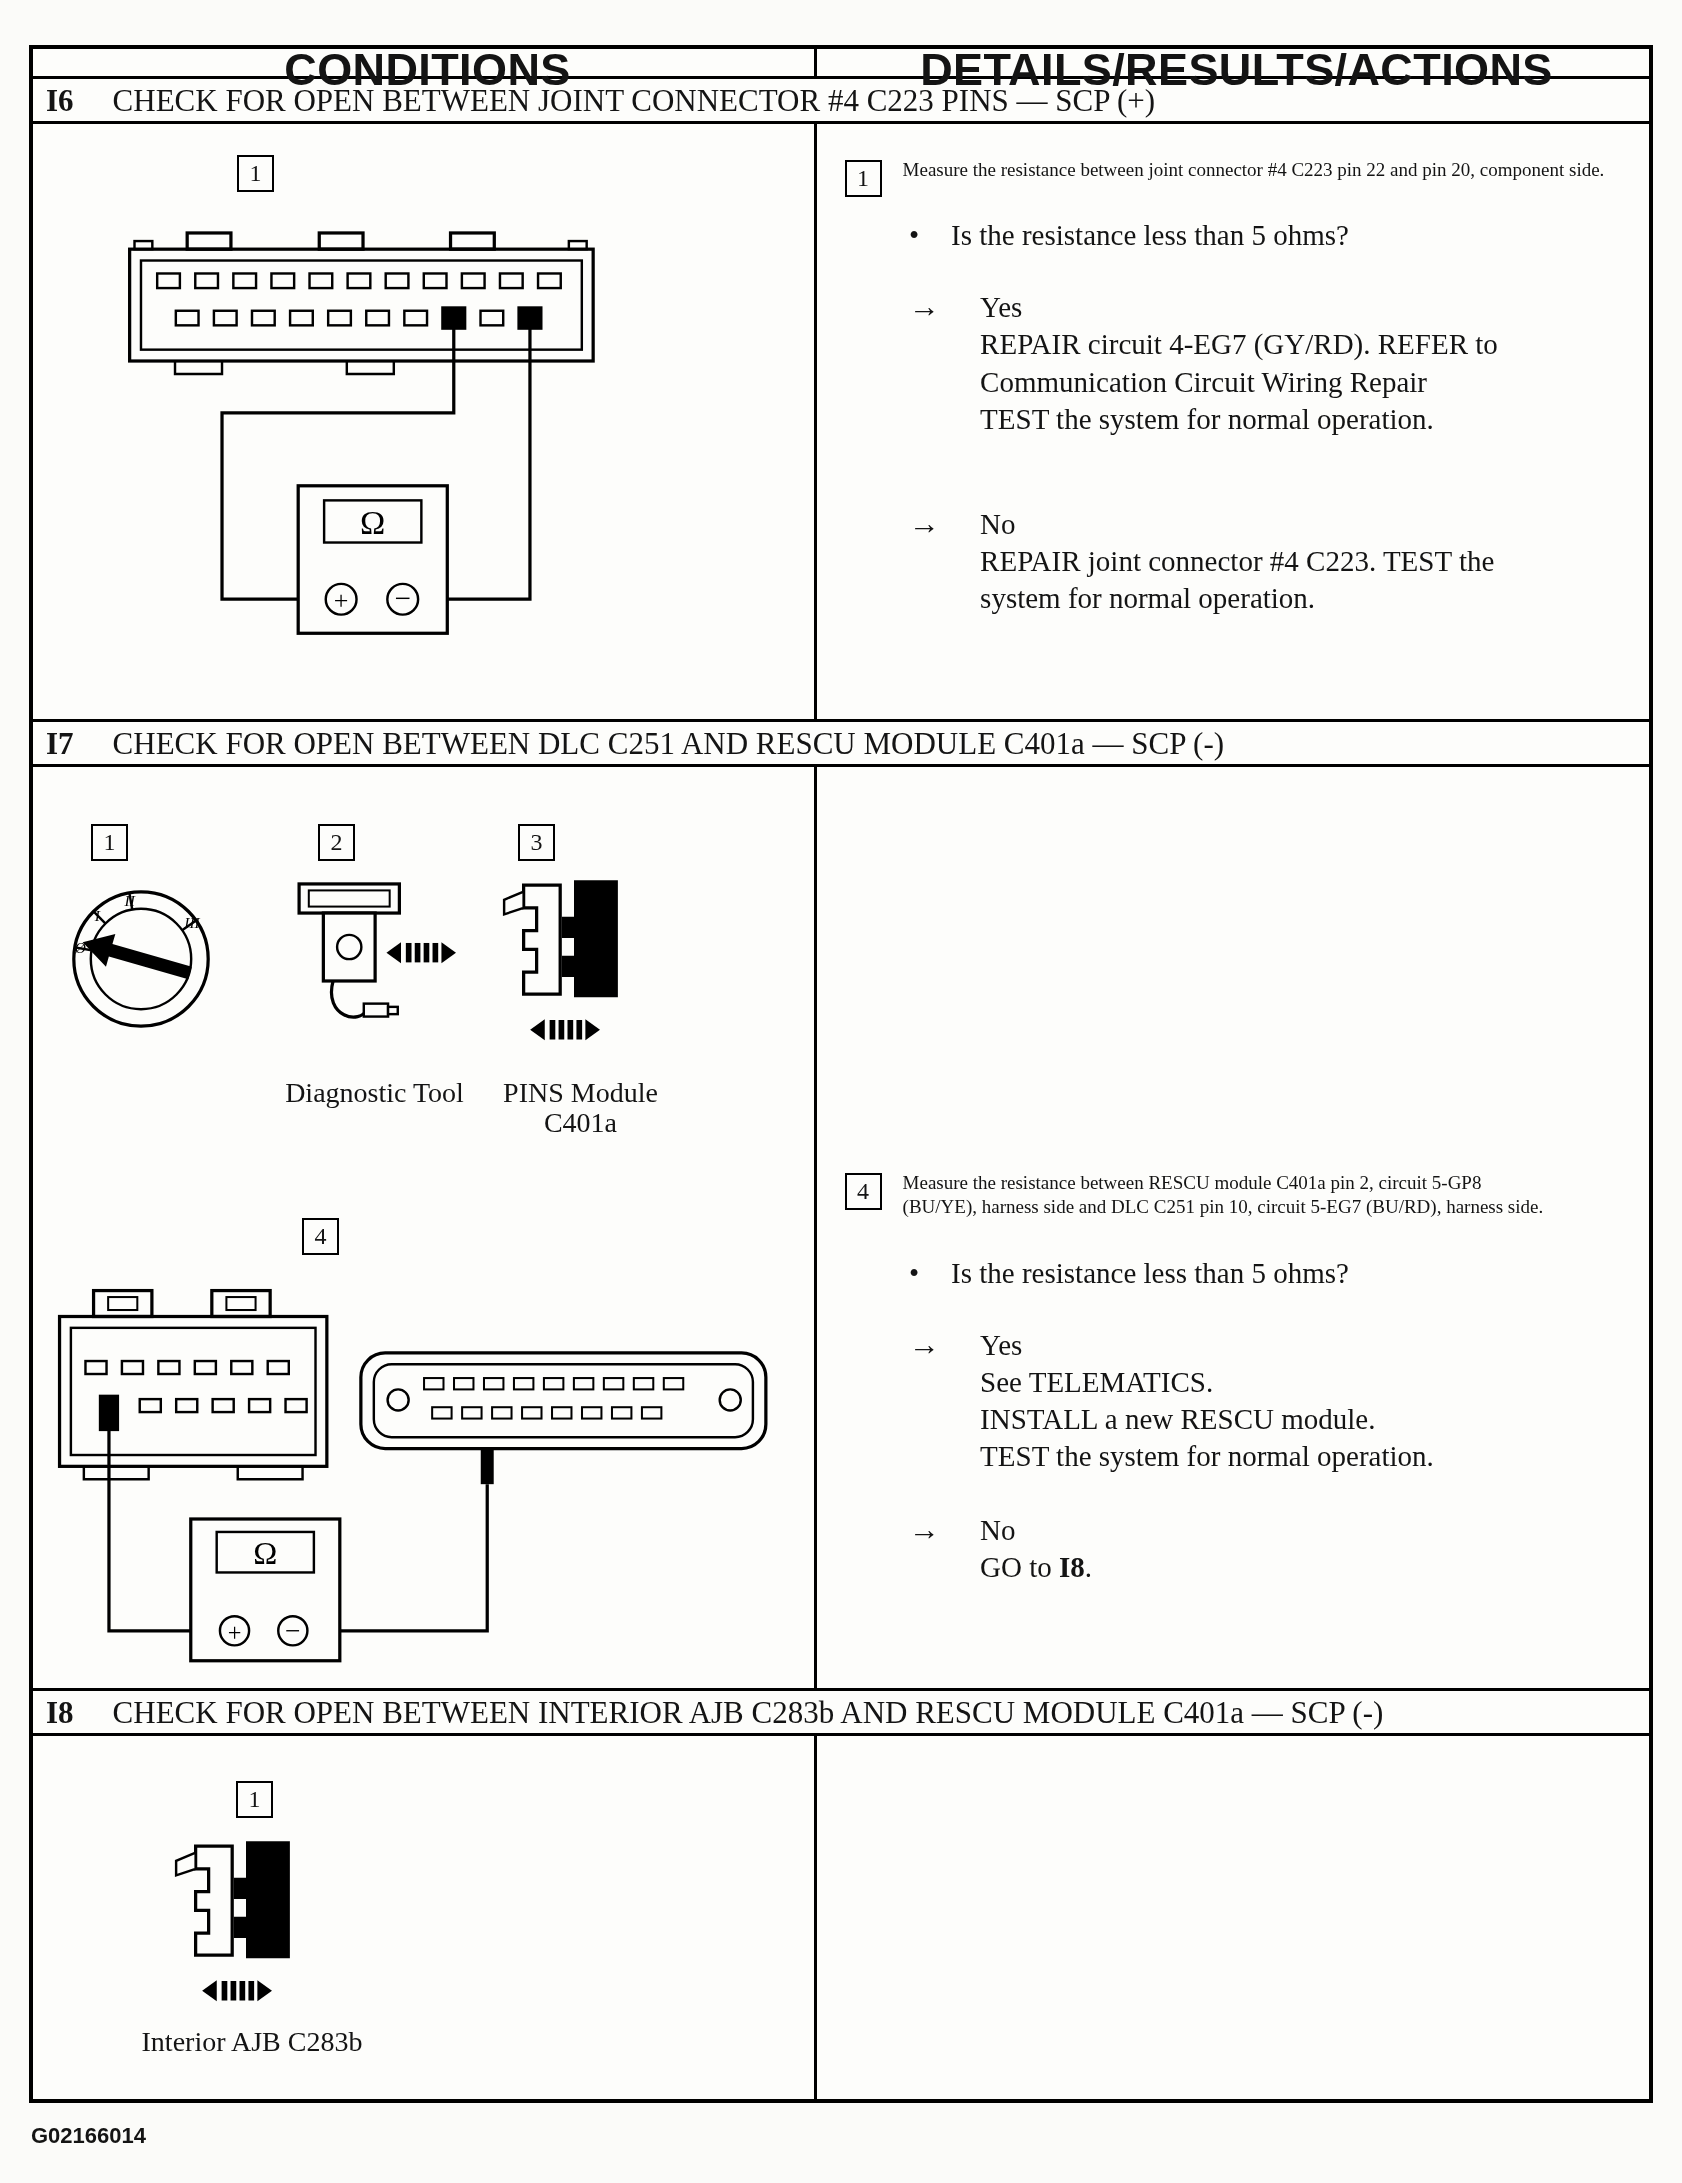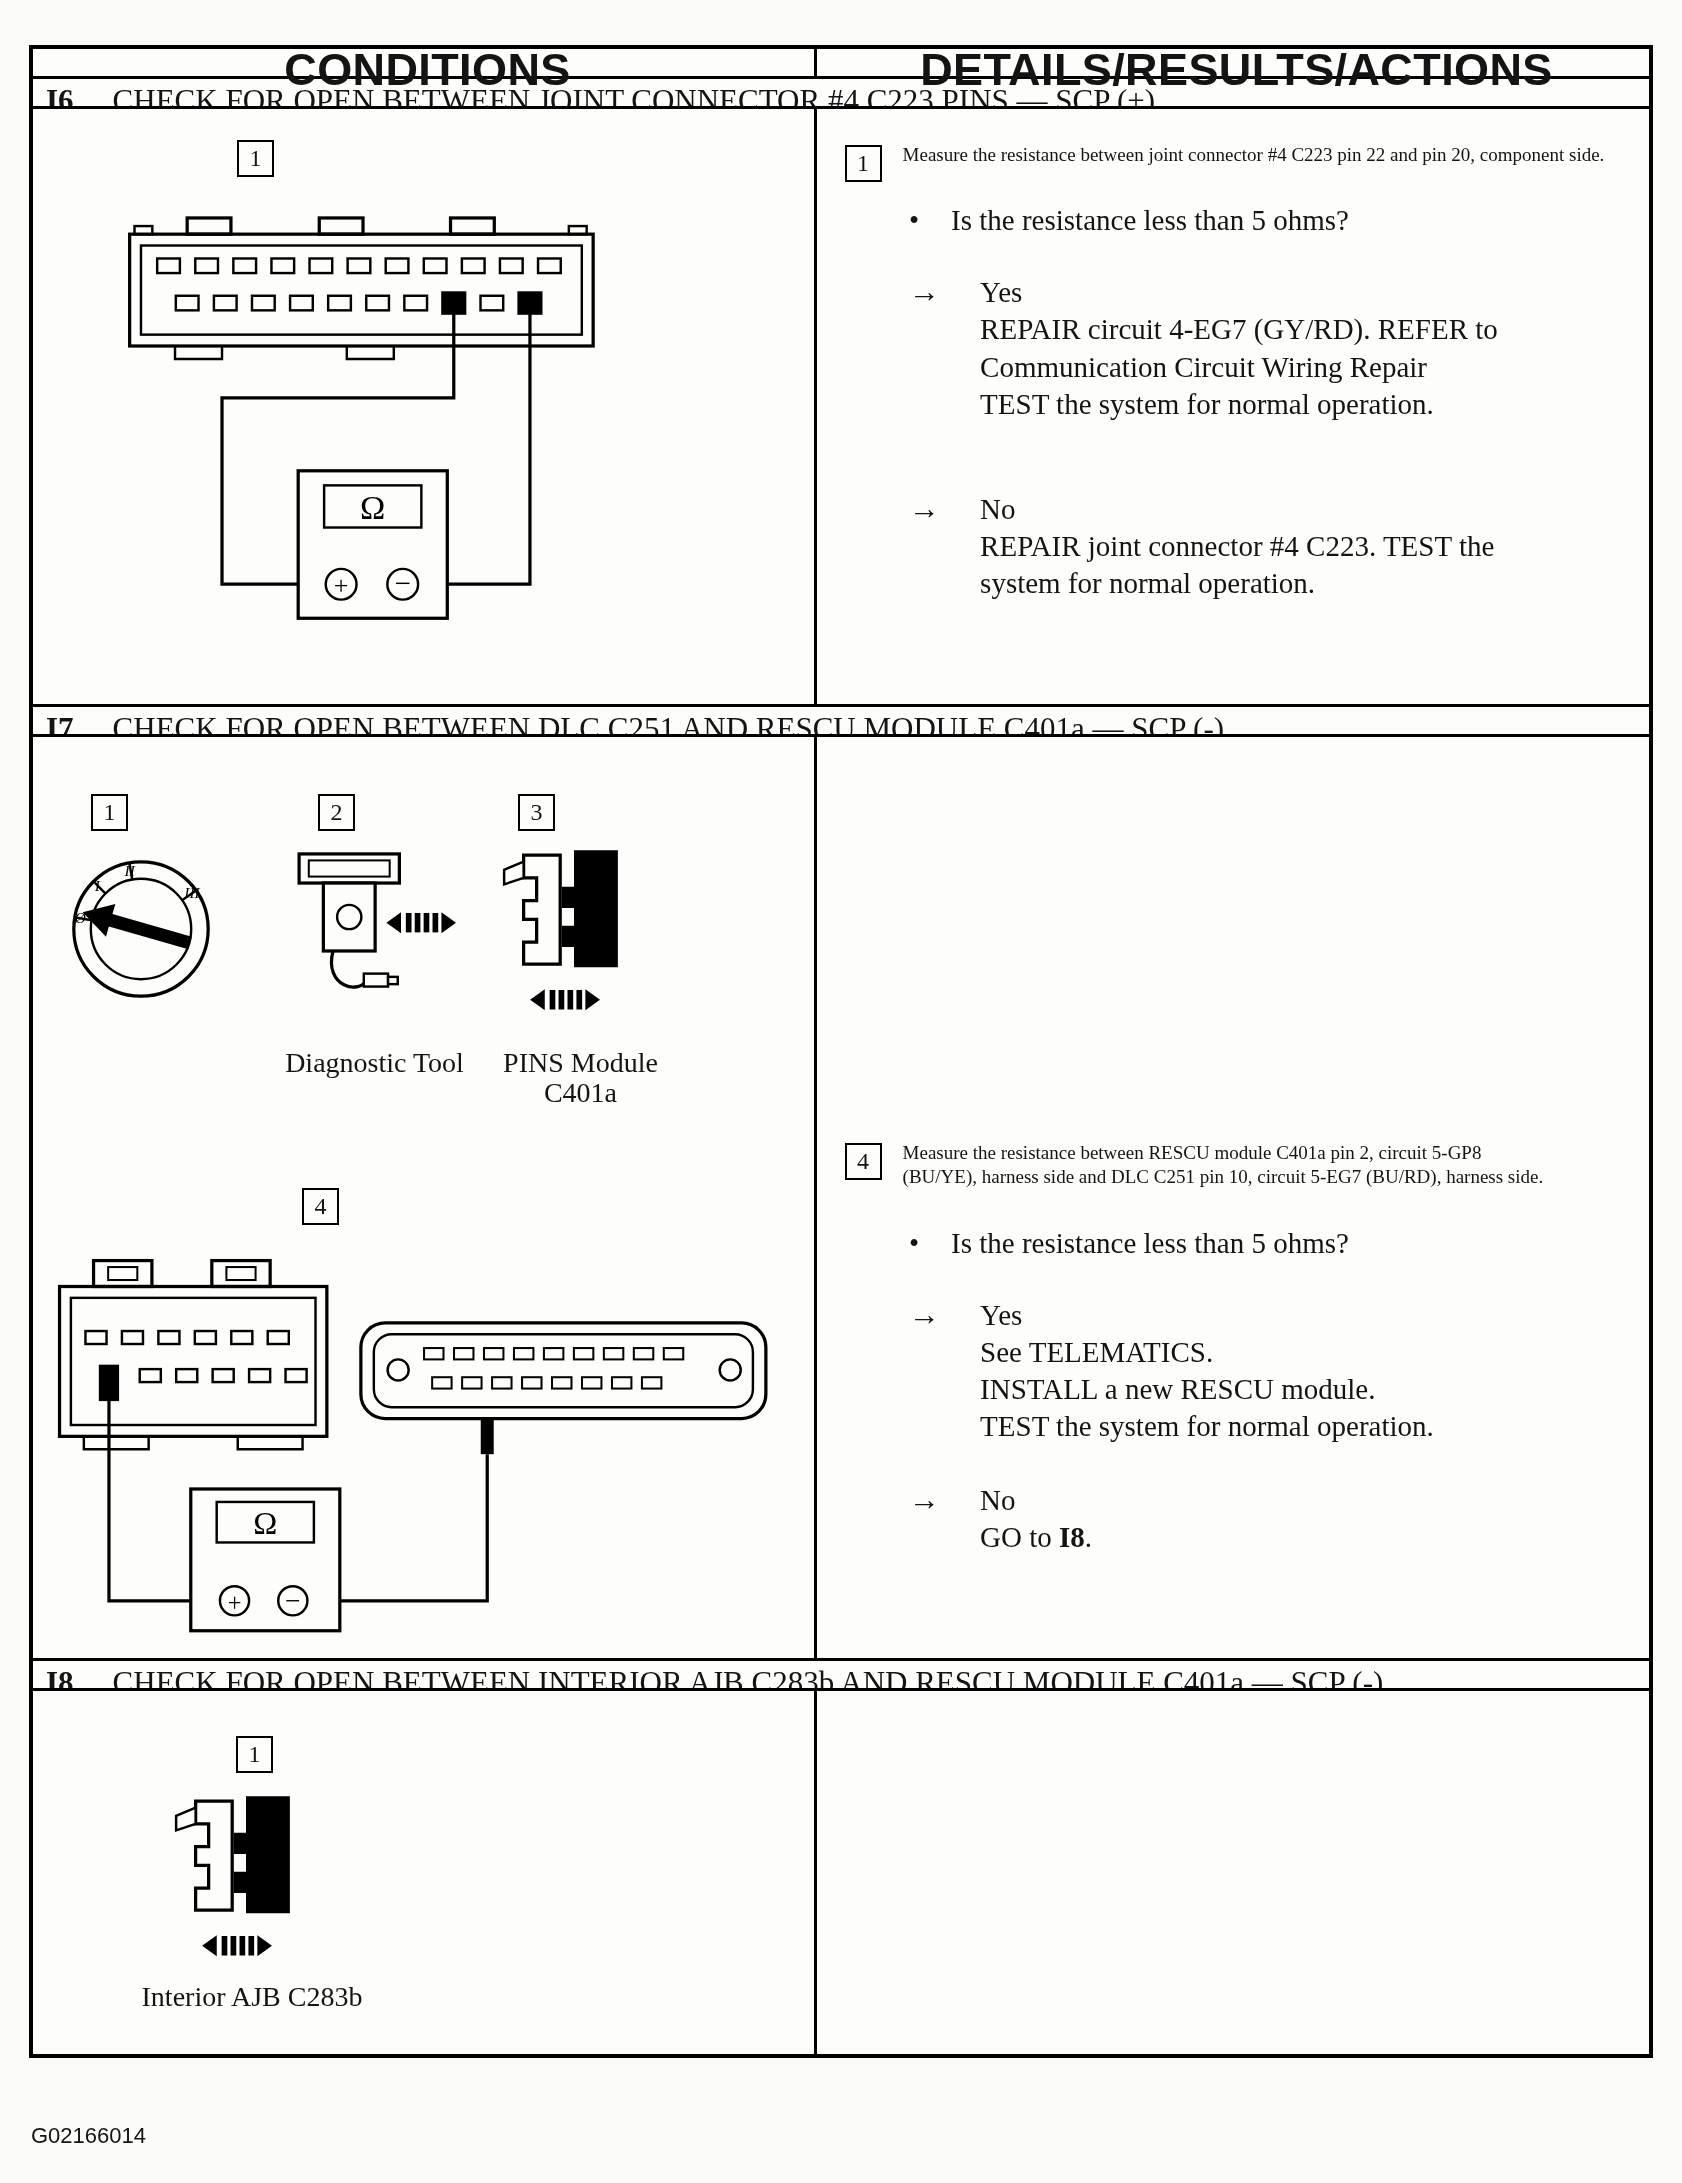--- a/index.html
+++ b/index.html
@@ -18,21 +18,21 @@
   .row2 { display:grid; grid-template-columns:784px 831px; }
   .hcell {
     font-family:"Liberation Sans", sans-serif; font-weight:bold;
     font-size:45px; text-align:center; height:27px; line-height:42px;
     letter-spacing:0.4px;
     margin-left:8px;
   }
   .hcell.left { border-right:3.2px solid #000; }
   .header-row { border-bottom:3.2px solid #000; }
   .section-title-row {
-    border-bottom:3.2px solid #000; font-size:31px; height:30px;
+    border-bottom:3.2px solid #000; font-size:31px; height:45px;
     line-height:44px; padding-left:13px; white-space:nowrap; overflow:hidden;
   }
   .sec-id { font-weight:bold; margin-right:39px; }
   .body-row { border-bottom:3.2px solid #000; }
   .body-row.last { border-bottom:none; }
   .cell { position:relative; }
   .cell.left { border-right:3.2px solid #000; }
   .i6-body { height:598px; }
   .i7-body { height:924px; }
   .i8-body { height:363px; }
@@ -56,21 +56,21 @@
   .bullet-glyph { width:42px; flex:none; }
   .result-row { display:flex; margin:37px 0 0 6.5px; font-size:29px; }
   .result-row.gap-big { margin-top:68px; }
   .arrow-glyph { width:71px; flex:none; font-size:31px; }
   .result-body { width:600px; line-height:1.28; }
   .result-label { font-weight:normal; }
   .bold { font-weight:bold; }
   .diag-label { position:absolute; font-size:28px; text-align:center;font-family:Liberation Serif, serif; }
   .figure-id {
     position:absolute; left:31px; top:2123px;
-    font-family:"Liberation Sans", sans-serif; font-size:22px;
+    font-family:"Liberation Sans", sans-serif; font-size:22px;font-weight:bold;
   }
   svg { display:block; }
   svg text { font-family:"Liberation Serif", serif; }
 </style>
 </head>
 <body>
 
 <div class="doc-table">
 
   <div class="row2 header-row">

